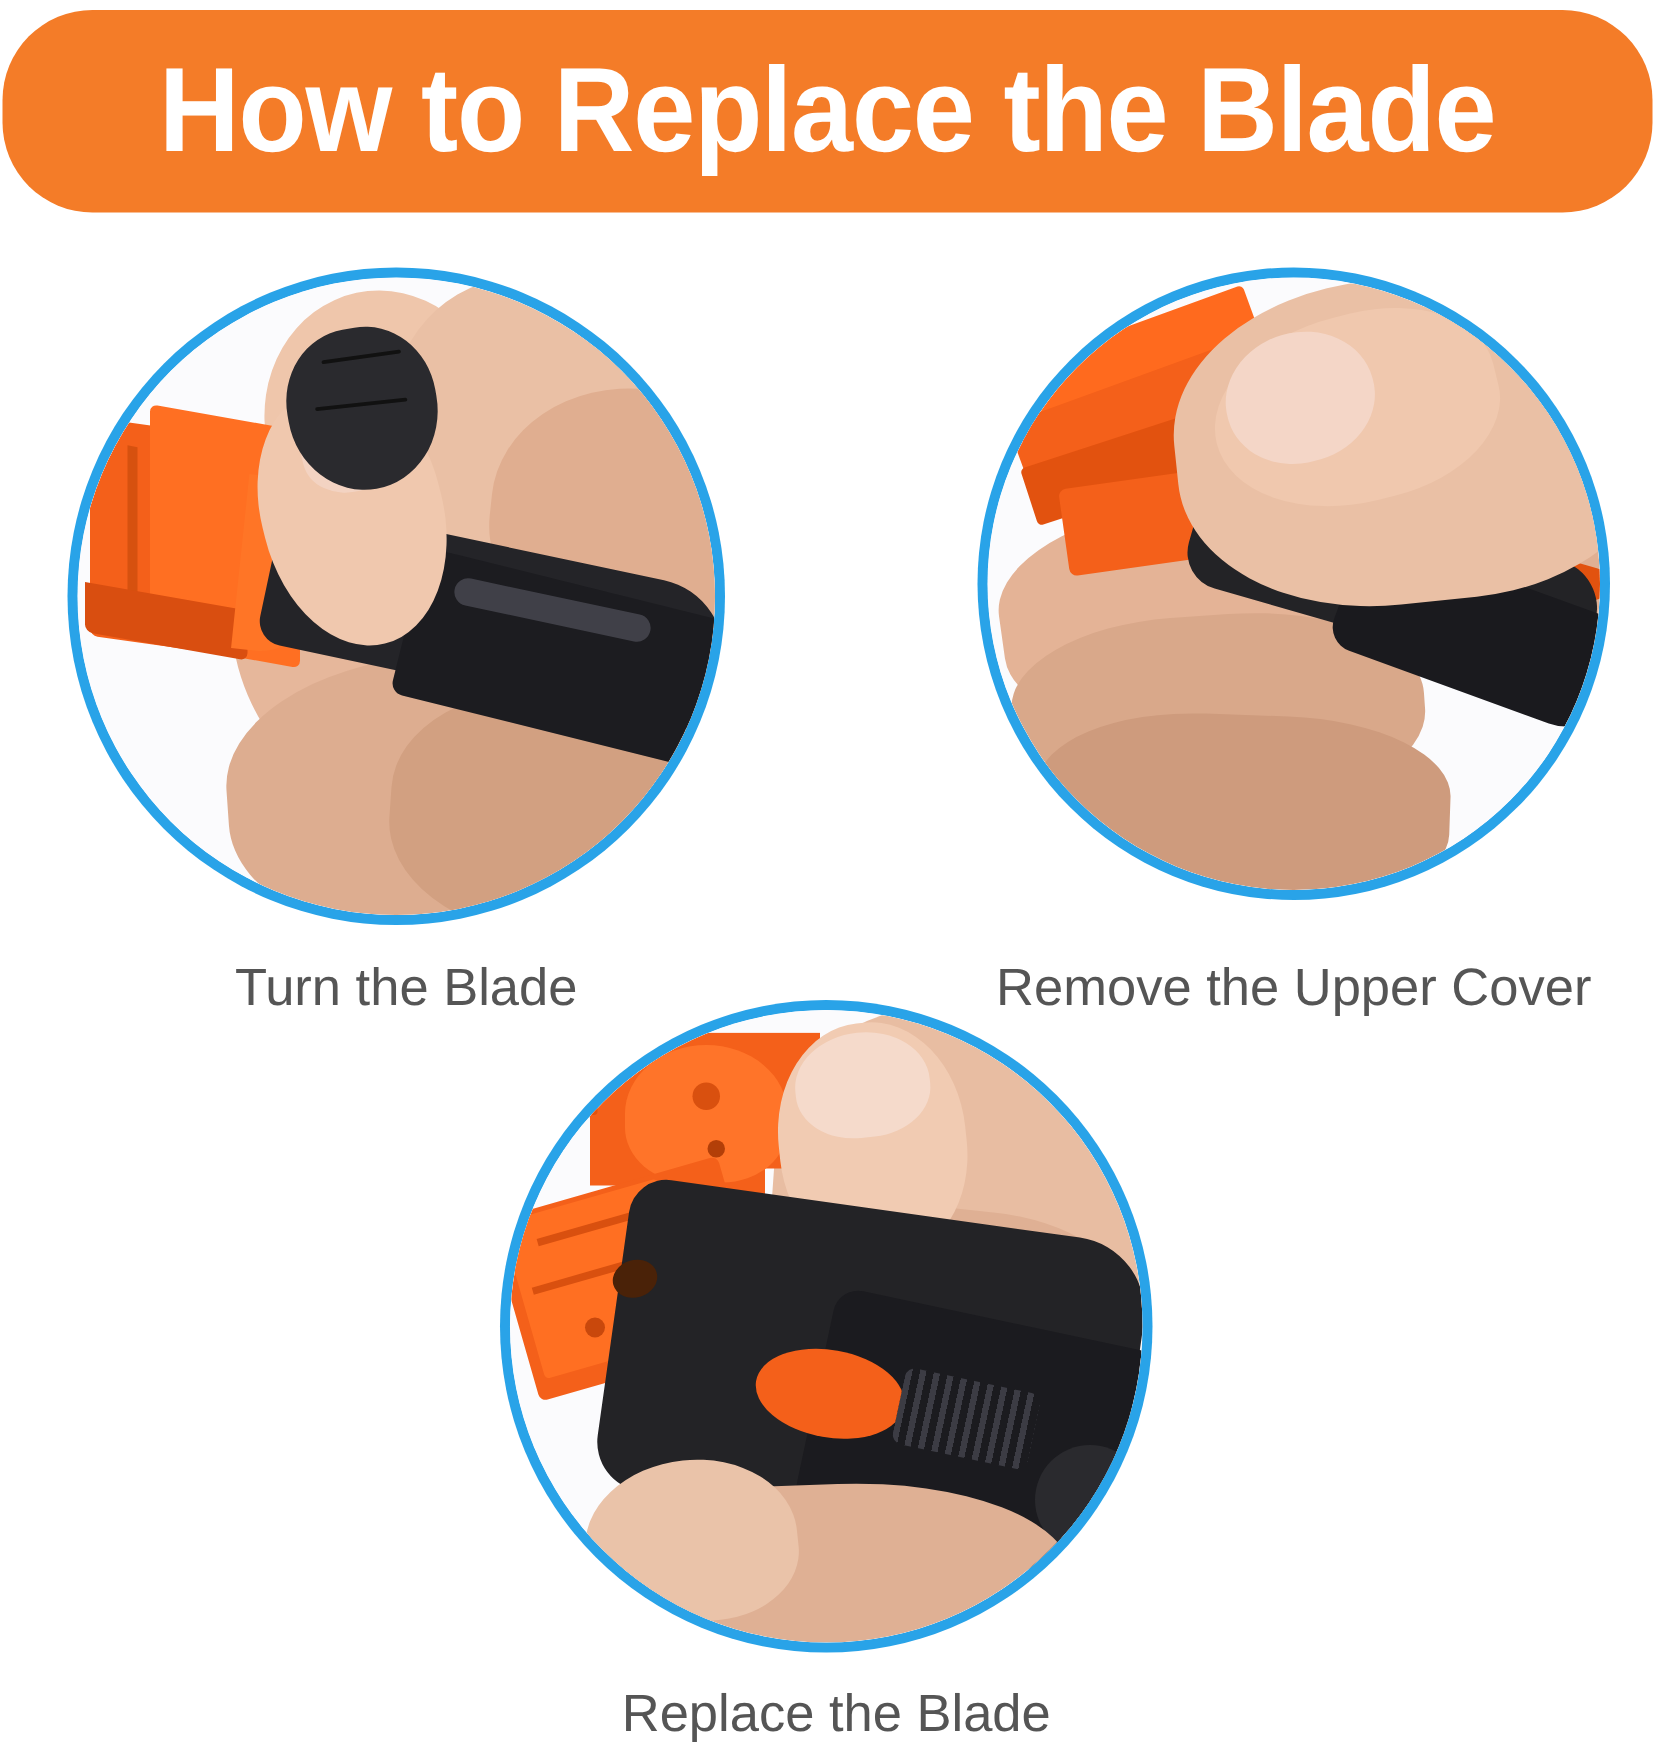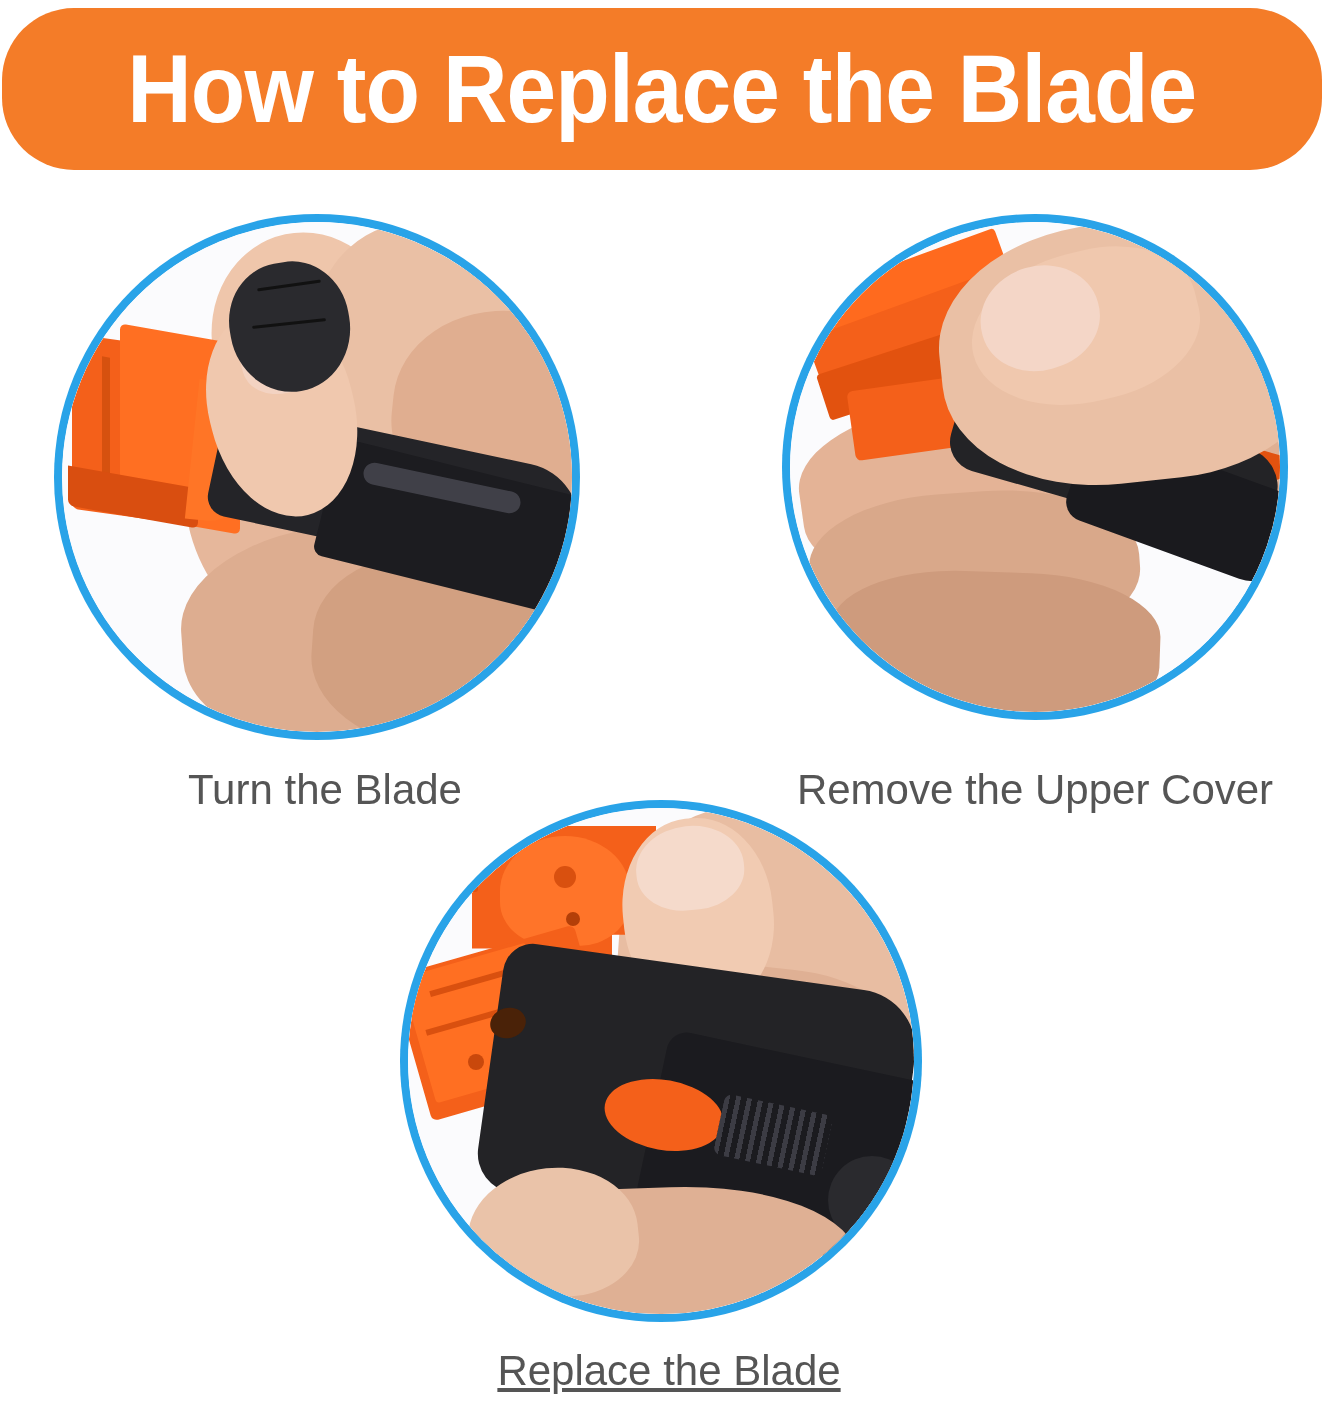--- a/index.html
+++ b/index.html
@@ -37,21 +37,21 @@
   #step1{left:62px;top:222px;width:526px;height:526px;}
   #step1 .circle{width:510px;height:510px;}
   #step1 .caption{top:545px;}
   
   #step2{left:782px;top:222px;width:506px;height:526px;}
   #step2 .circle{width:490px;height:490px;left:8px;}
   #step2 .caption{top:545px;width:506px;}
   
   #step3{left:408px;top:808px;width:522px;height:522px;}
   #step3 .circle{width:506px;height:506px;}
-  #step3 .caption{top:540px;text-decoration:underline;}
+  #step3 .caption{top:540px;}
 
   
   .scene{position:absolute;inset:0;background:#fbfbfd;}
 
   
   .skin{position:absolute;background:#E3B295;border-radius:50%;}
   .nail{position:absolute;background:#F0CDBC;border-radius:50% 50% 45% 45%;}
 
   
   .orange{position:absolute;background:#F4601A;}

